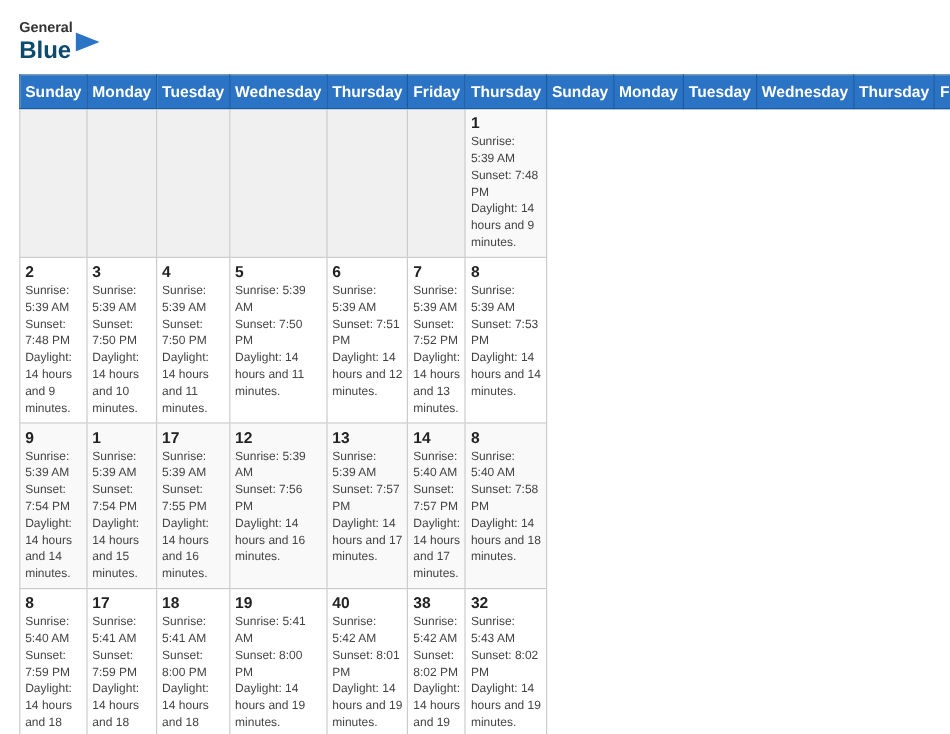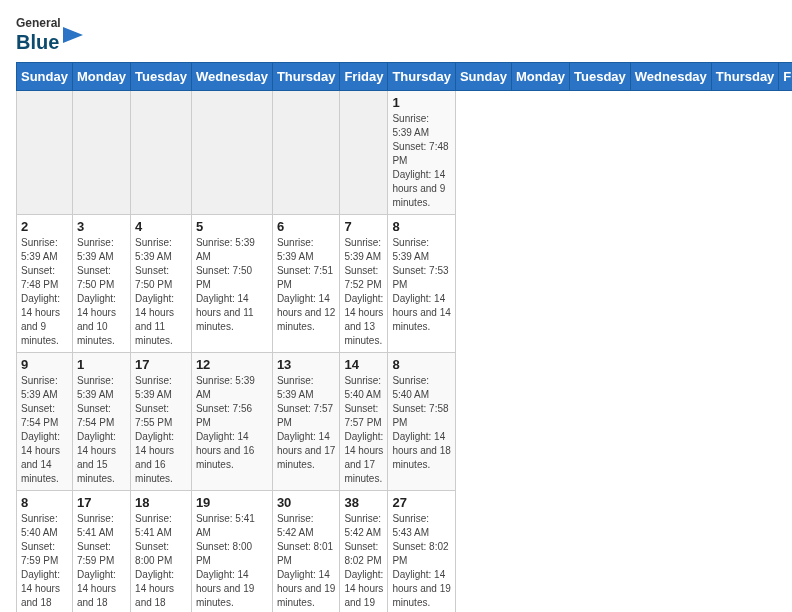--- a/index.html
+++ b/index.html
@@ -197,26 +197,26 @@
         </td>
         <td>
           <span class="day-number">18</span>
           <div class="day-info">Sunrise: 5:41 AM<br>Sunset: 8:00 PM<br>Daylight: 14 hours and 18 minutes.</div>
         </td>
         <td>
           <span class="day-number">19</span>
           <div class="day-info">Sunrise: 5:41 AM<br>Sunset: 8:00 PM<br>Daylight: 14 hours and 19 minutes.</div>
         </td>
         <td>
-          <span class="day-number">30</span>
+          <span class="day-number">40</span>
           <div class="day-info">Sunrise: 5:42 AM<br>Sunset: 8:01 PM<br>Daylight: 14 hours and 19 minutes.</div>
         </td>
         <td>
           <span class="day-number">38</span>
           <div class="day-info">Sunrise: 5:42 AM<br>Sunset: 8:02 PM<br>Daylight: 14 hours and 19 minutes.</div>
         </td>
         <td>
-          <span class="day-number">27</span>
+          <span class="day-number">32</span>
           <div class="day-info">Sunrise: 5:43 AM<br>Sunset: 8:02 PM<br>Daylight: 14 hours and 19 minutes.</div>
         </td>
       </tr>
     </tbody>
 </table>
 
 </body></html>

